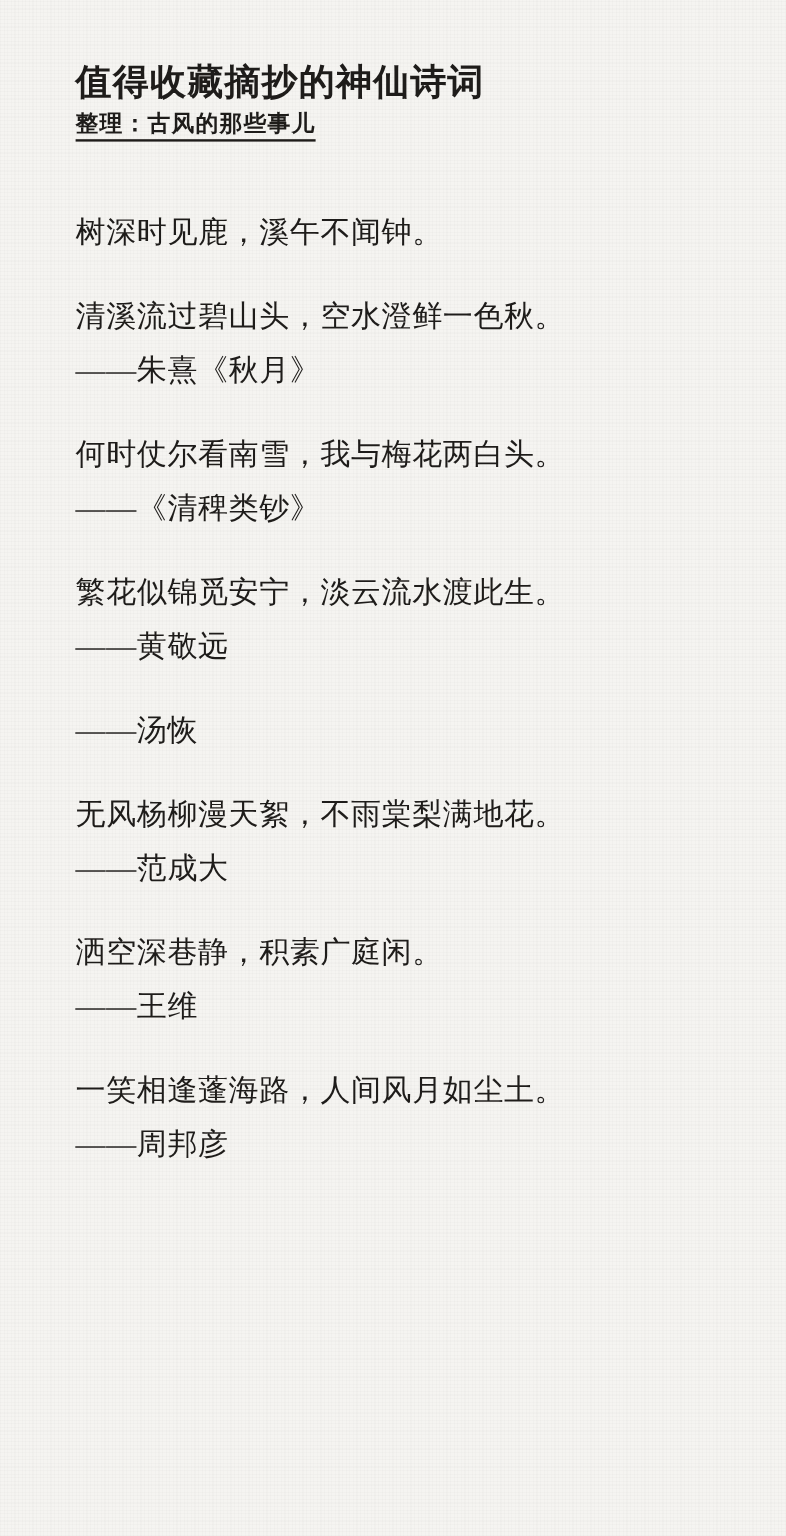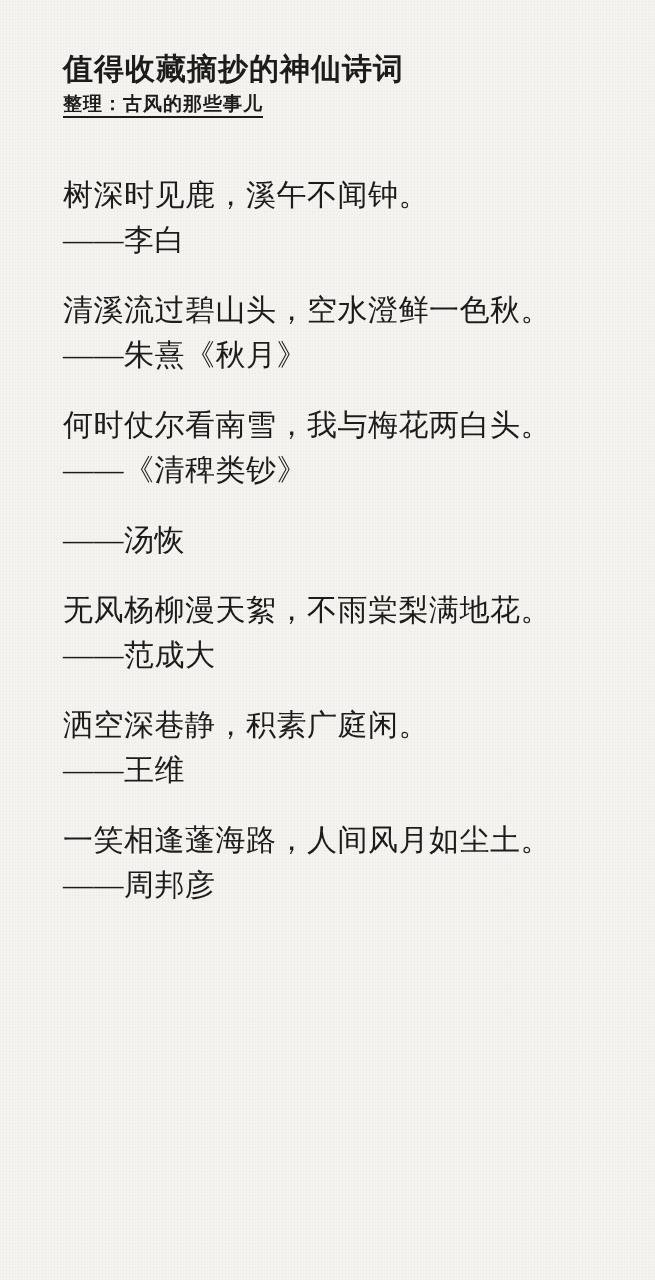--- a/index.html
+++ b/index.html
@@ -40,54 +40,57 @@
     padding-bottom: 2px;
   }
   .quotes-list {
     margin-top: 54px;
   }
   .quote {
     margin: 0 0 25px 0;
   }
   .quote p {
     margin: 0;
-    font-size: 30px;
+    font-size: 25px;
     line-height: 45px;
     letter-spacing: 0.5px;
   }
 </style>
 </head>
 <body>
 
 <div class="page">
 
   <h1 class="title">值得收藏摘抄的神仙诗词</h1>
 
   <p class="subtitle"><span class="underlined">整理：古风的那些事儿</span></p>
 
   <div class="quotes-list">
 
     <div class="quote">
       <p>树深时见鹿，溪午不闻钟。</p>
-      <p>——李白</p>
     </div>
 
     <div class="quote">
     </div>
 
     <div class="quote">
       <p>清溪流过碧山头，空水澄鲜一色秋。</p>
       <p>——朱熹《秋月》</p>
     </div>
 
     <div class="quote">
       <p>何时仗尔看南雪，我与梅花两白头。</p>
       <p>——《清稗类钞》</p>
     </div>
 
+    <div class="quote">
+      <p>繁花似锦觅安宁，淡云流水渡此生。</p>
+      <p>——黄敬远</p>
+    </div>
 
     <div class="quote">
       <p>——汤恢</p>
     </div>
 
     <div class="quote">
       <p>无风杨柳漫天絮，不雨棠梨满地花。</p>
       <p>——范成大</p>
     </div>
 

